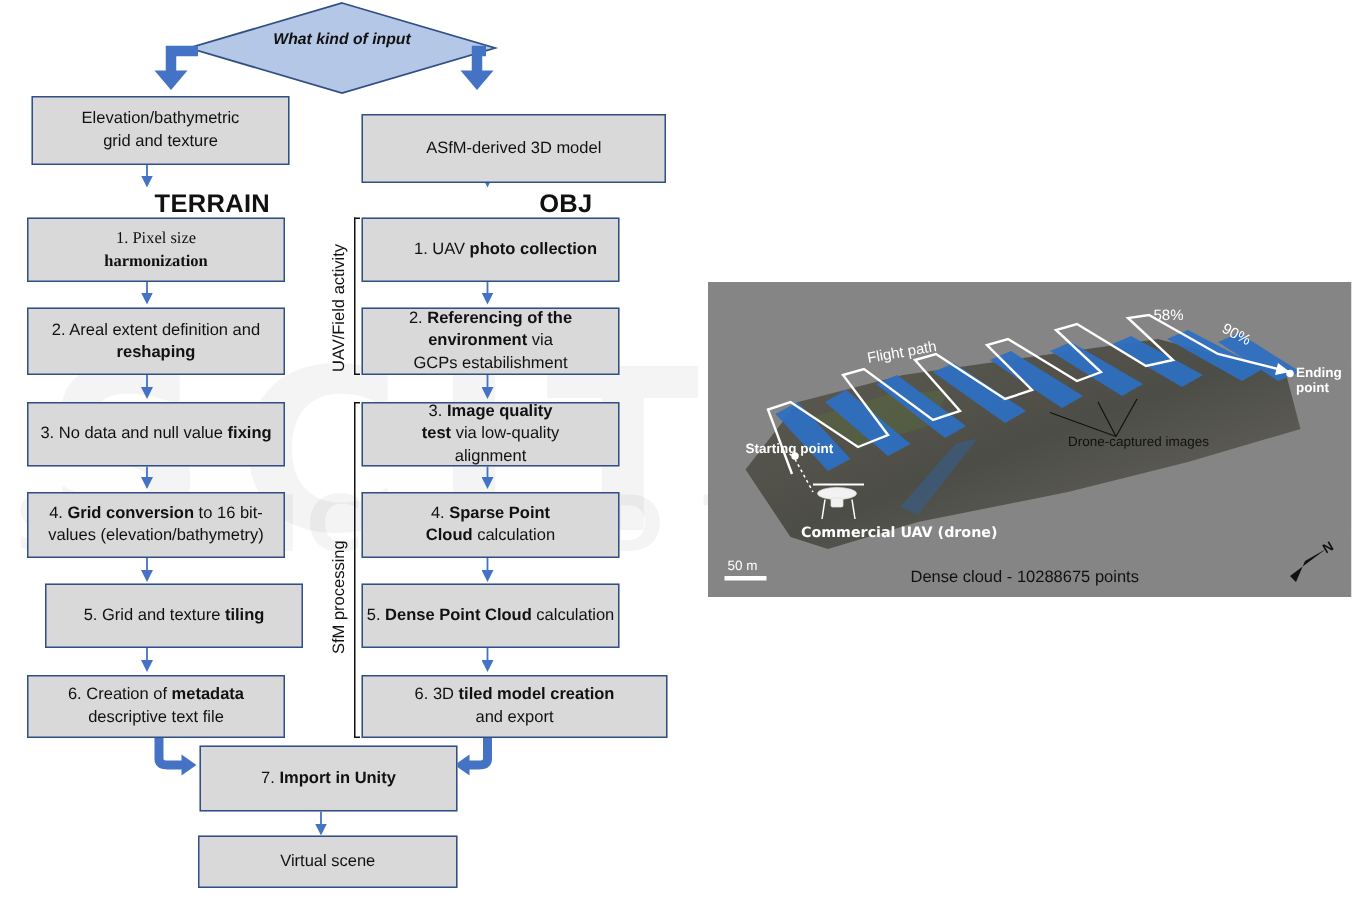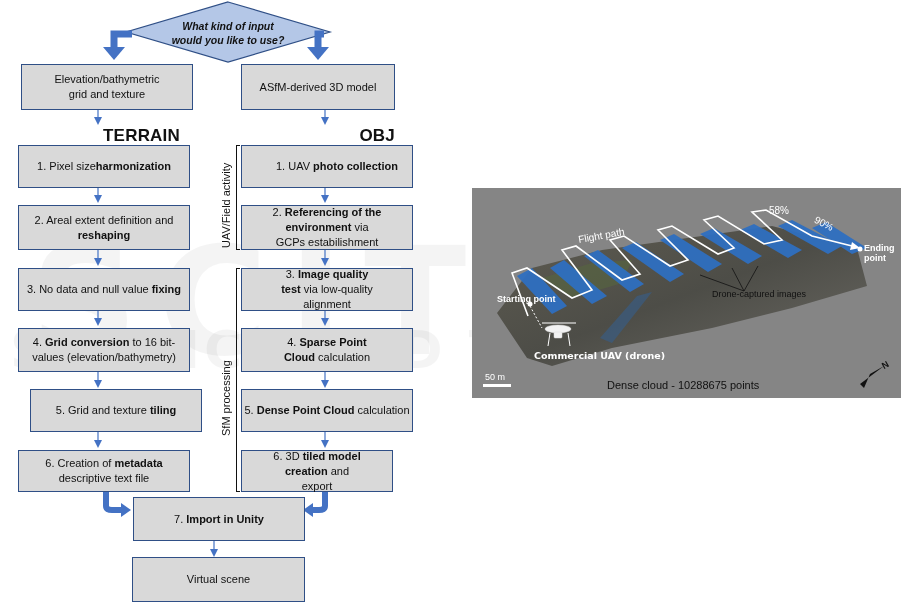--- a/index.html
+++ b/index.html
@@ -54,35 +54,34 @@
   <path d="M106,492 L106,506 Q106,510 112,510 L122,510" fill="none" stroke="#4472c4" stroke-width="6"></path>
   <polygon points="121,503 131,510 121,517" fill="#4472c4"></polygon>
   <path d="M325,492 L325,506 Q325,510 319,510 L312,510" fill="none" stroke="#4472c4" stroke-width="6"></path>
   <polygon points="313,503 303,510 313,517" fill="#4472c4"></polygon>
 
   <line x1="214" y1="541" x2="214" y2="553" stroke="#4472c4" stroke-width="1.2" marker-end="url(#ah)"></line>
 </svg>
 
 <div style="position:absolute; left:150px; top:19px; width:156px; text-align:center; font-size:10.5px; line-height:14px; font-weight:bold; font-style:italic;">
   <div>What kind of input</div>
-  <div>would you like to use?</div>
 </div>
 
 <div class="box" style="left:21px; top:64px; width:172px; height:46px; flex-direction:column;">
   <span>Elevation/bathymetric</span>
   <span>grid and texture</span>
 </div>
-<div class="box" style="left:241px; top:64px; width:154px; height:46px;">
+<div class="box" style="left:241px; top:76px; width:203px; height:46px;">
   <span>ASfM-derived 3D model</span>
 </div>
 
 <div class="heading" style="left:20px; top:126px; width:160px;">TERRAIN APPROACH</div>
 <div class="heading" style="left:260px; top:126px; width:135px;">OBJ APPROACH</div>
 
-<div class="box" style="left:18px; top:145px; width:172px; height:43px; ">
+<div class="box" style="left:18px; top:145px; width:172px; height:43px; flex-direction:column;font-family:Liberation Serif, serif;">
   <span>1. Pixel size</span>
   <b>harmonization</b>
 </div>
 <div class="box" style="left:18px; top:205px; width:172px; height:45px;">
   <span><span>2. Areal extent definition and </span><b>reshaping</b></span>
 </div>
 <div class="box" style="left:18px; top:268px; width:172px; height:43px;">
   <span><span>3. No data and null value </span><b>fixing</b></span>
 </div>
 <div class="box" style="left:18px; top:328px; width:172px; height:44px; padding:1px 6px;">
@@ -108,28 +107,28 @@
 </div>
 <div class="box" style="left:241px; top:268px; width:172px; height:43px; padding:19px 34px;">
   <span><span>3. </span><b>Image quality test</b><span> via low-quality alignment</span></span>
 </div>
 <div class="box" style="left:241px; top:328px; width:172px; height:44px; padding:1px 30px;">
   <span><span>4. </span><b>Sparse Point Cloud</b><span> calculation</span></span>
 </div>
 <div class="box" style="left:241px; top:389px; width:172px; height:43px; padding:1px 2px;justify-content:center;">
   <span><span>5. </span><b>Dense Point Cloud</b><span> calculation</span></span>
 </div>
-<div class="box" style="left:241px; top:450px; width:152px; height:42px; padding:1px 30px;">
+<div class="box" style="left:241px; top:450px; width:204px; height:42px; padding:1px 30px;">
   <span><span>6. 3D </span><b>tiled model creation</b><span> and export</span></span>
 </div>
 
 <div class="box" style="left:133px; top:497px; width:172px; height:44px;align-items:center;">
   <span><span>7. </span><b>Import in Unity</b></span>
 </div>
-<div class="box" style="left:132px; top:557px; width:173px; height:45px;">
+<div class="box" style="left:132px; top:557px; width:173px; height:35px;">
   <span>Virtual scene</span>
 </div>
 
 <div class="photo">
   <svg width="429" height="210" style="position:absolute;left:0;top:0;">
     <defs>
       <linearGradient id="terr" x1="0" y1="0" x2="1" y2="1">
         <stop offset="0" stop-color="#5d5a4e"></stop>
         <stop offset="0.5" stop-color="#4a4a44"></stop>
         <stop offset="1" stop-color="#6a6862"></stop>

